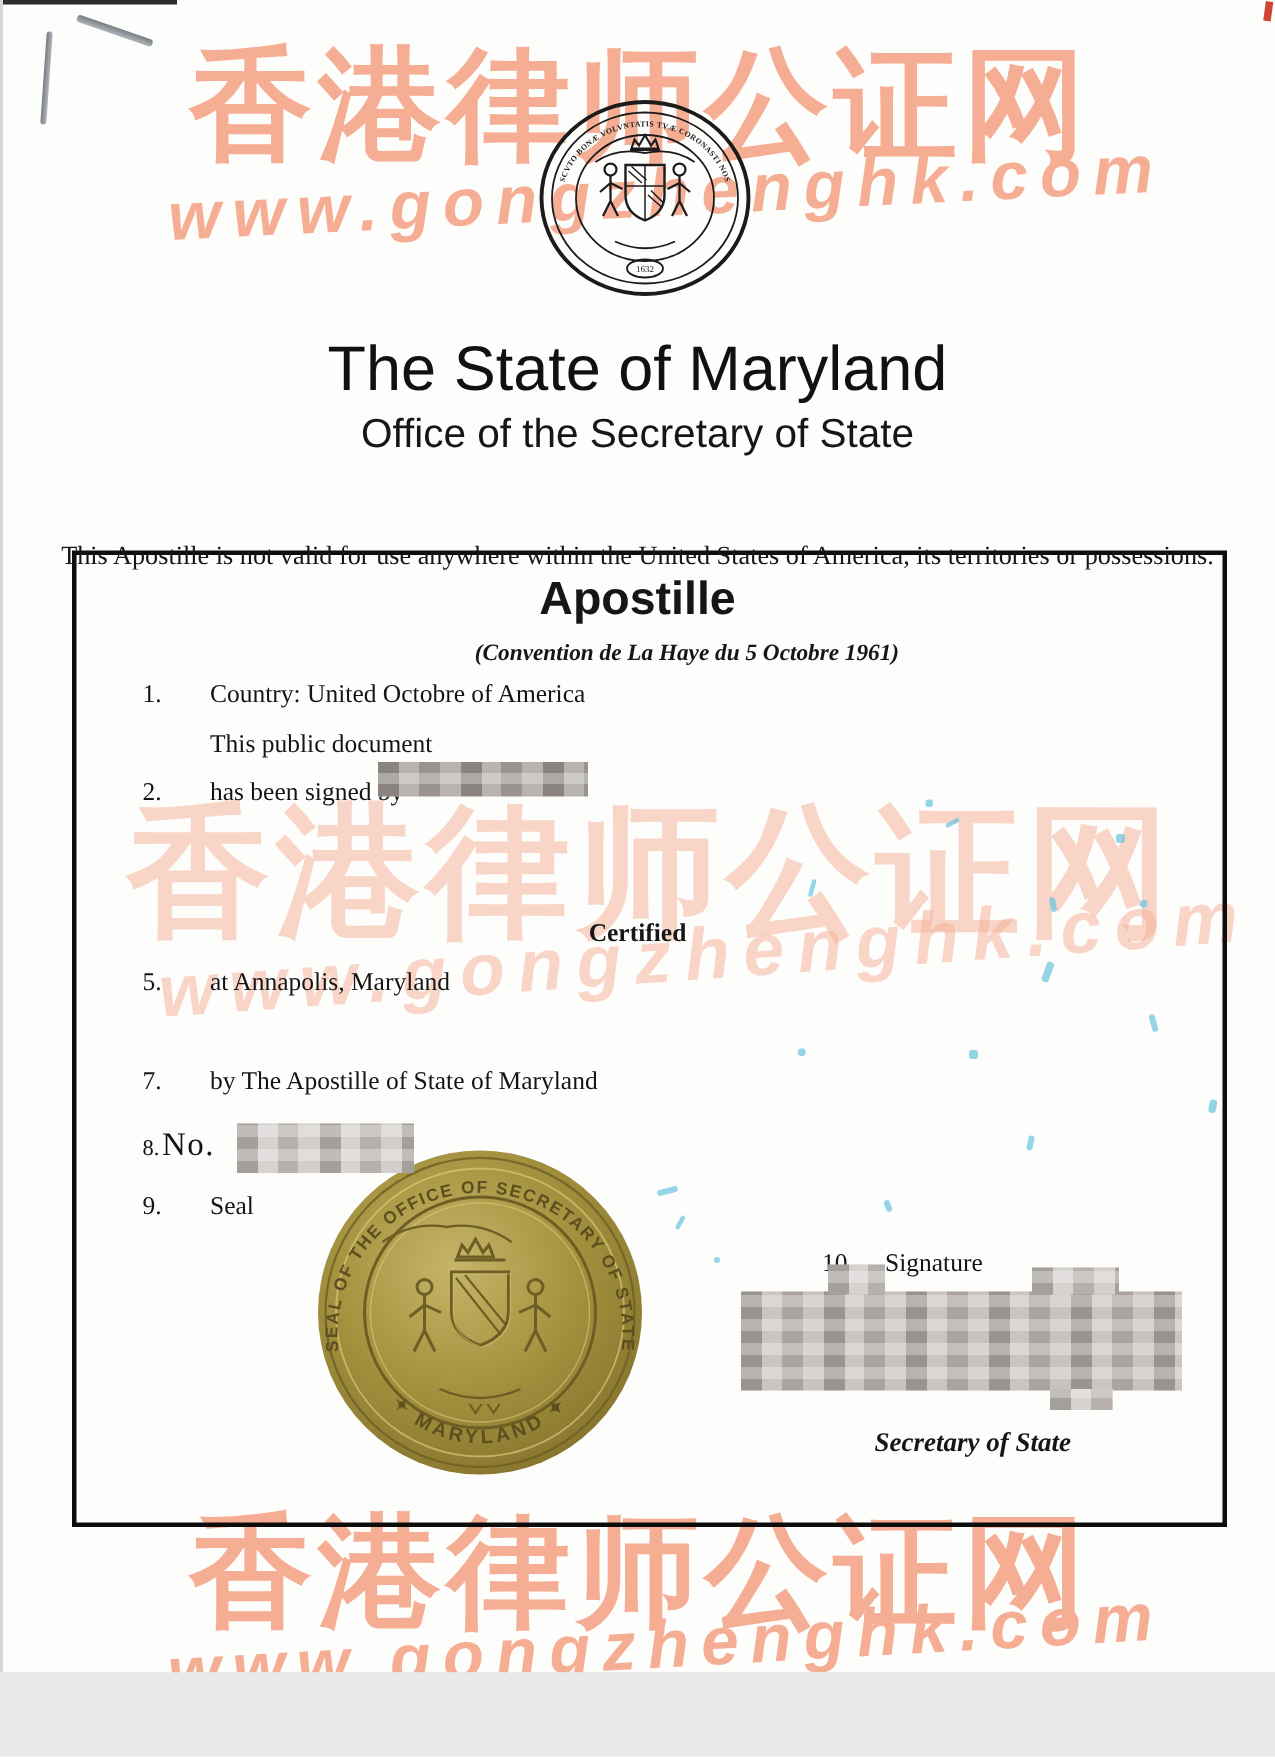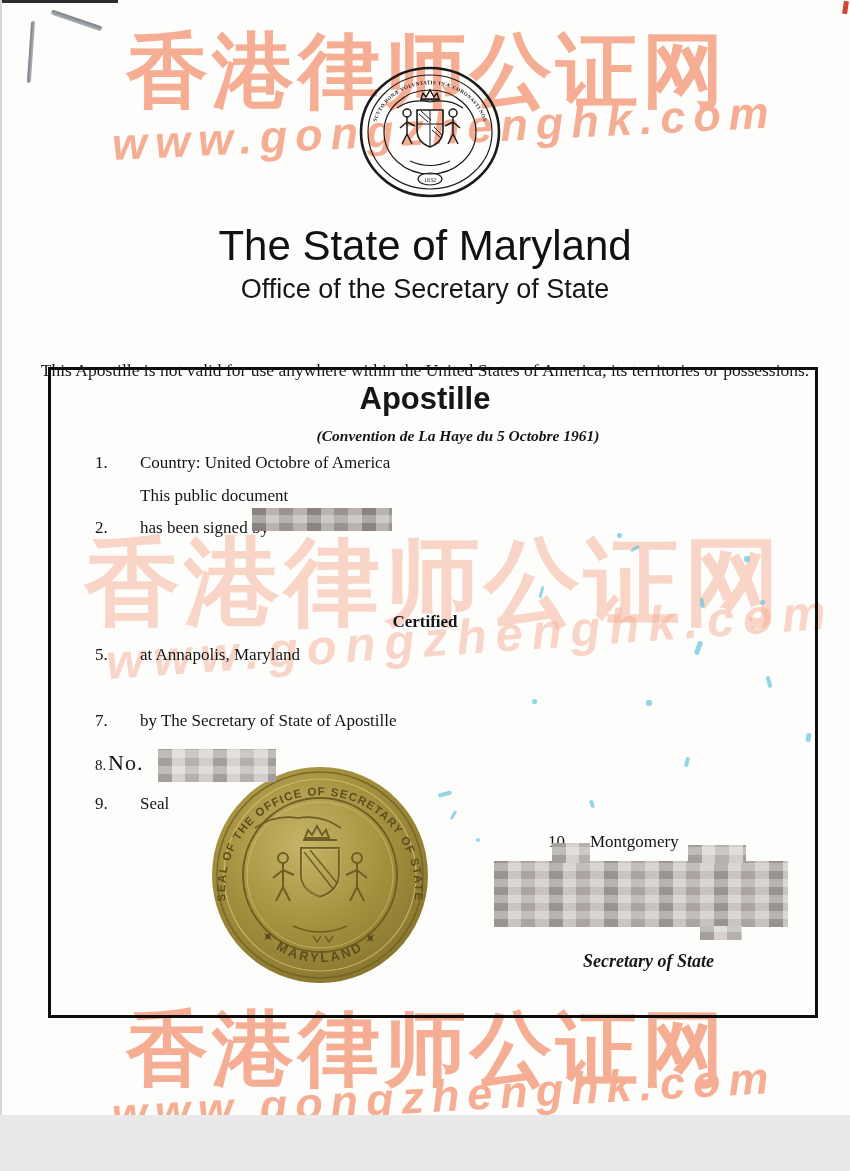--- a/index.html
+++ b/index.html
@@ -132,21 +132,21 @@
 
 
   <div class="center-line certified">Certified</div>
 
   <div class="row" style="top:645px">
     <span class="num">5.</span><span>at Annapolis, Maryland</span>
   </div>
 
 
   <div class="row" style="top:711px">
-    <span class="num">7.</span><span>by The Secretary of State of Apostille</span>
+    <span class="num">7.</span><span>by The Apostille of State of Maryland</span>
   </div>
 
   <div class="row" style="top:750px">
     <span class="num" style="width:13px;font-size:15px">8.</span><span class="no-label">No.</span>
   </div>
   <div class="mosaic light" style="left:158px;top:749px;width:118px;height:33px"></div>
 
   <div class="row" style="top:794px">
     <span class="num">9.</span><span>Seal</span>
   </div>
@@ -186,21 +186,21 @@
       <path d="M 148,97 v24 M 148,104 l10,8 M 148,104 l-11,5 M 148,121 l-7,14 M 148,121 l7,14"></path>
       <path d="M 84,160 q27,12 54,0" stroke-width="1.6"></path>
       <path d="M 104,170 l4,6 4,-6 M 116,170 l4,6 4,-6" stroke-width="1.4"></path>
     </g>
     <g fill="none" stroke="#d9c97c" stroke-width=".8" opacity=".55">
       <path d="M 92,82 h38 v26 q0,16 -19,23 q-19,-7 -19,-23 z" transform="translate(1.2,1.2)"></path>
     </g>
   </svg>
 
   <div class="row" style="left:548px;top:832px">
-    <span class="num" style="width:42px">10.</span><span>Montgomery</span>
+    <span class="num" style="width:42px">10.</span><span>Signature</span>
   </div>
   <div class="mosaic" style="left:494px;top:861px;width:294px;height:66px"></div>
   <div class="mosaic light" style="left:552px;top:843px;width:38px;height:20px"></div>
   <div class="mosaic light" style="left:688px;top:845px;width:58px;height:18px"></div>
   <div class="mosaic light" style="left:700px;top:926px;width:42px;height:14px"></div>
 
   <div class="sec-caption">Secretary of State</div>
 
   <div class="ink-speck" style="left:617px;top:533px;width:5px;height:5px"></div>
   <div class="ink-speck" style="left:630px;top:547px;width:10px;height:3px;transform:rotate(-30deg)"></div>

